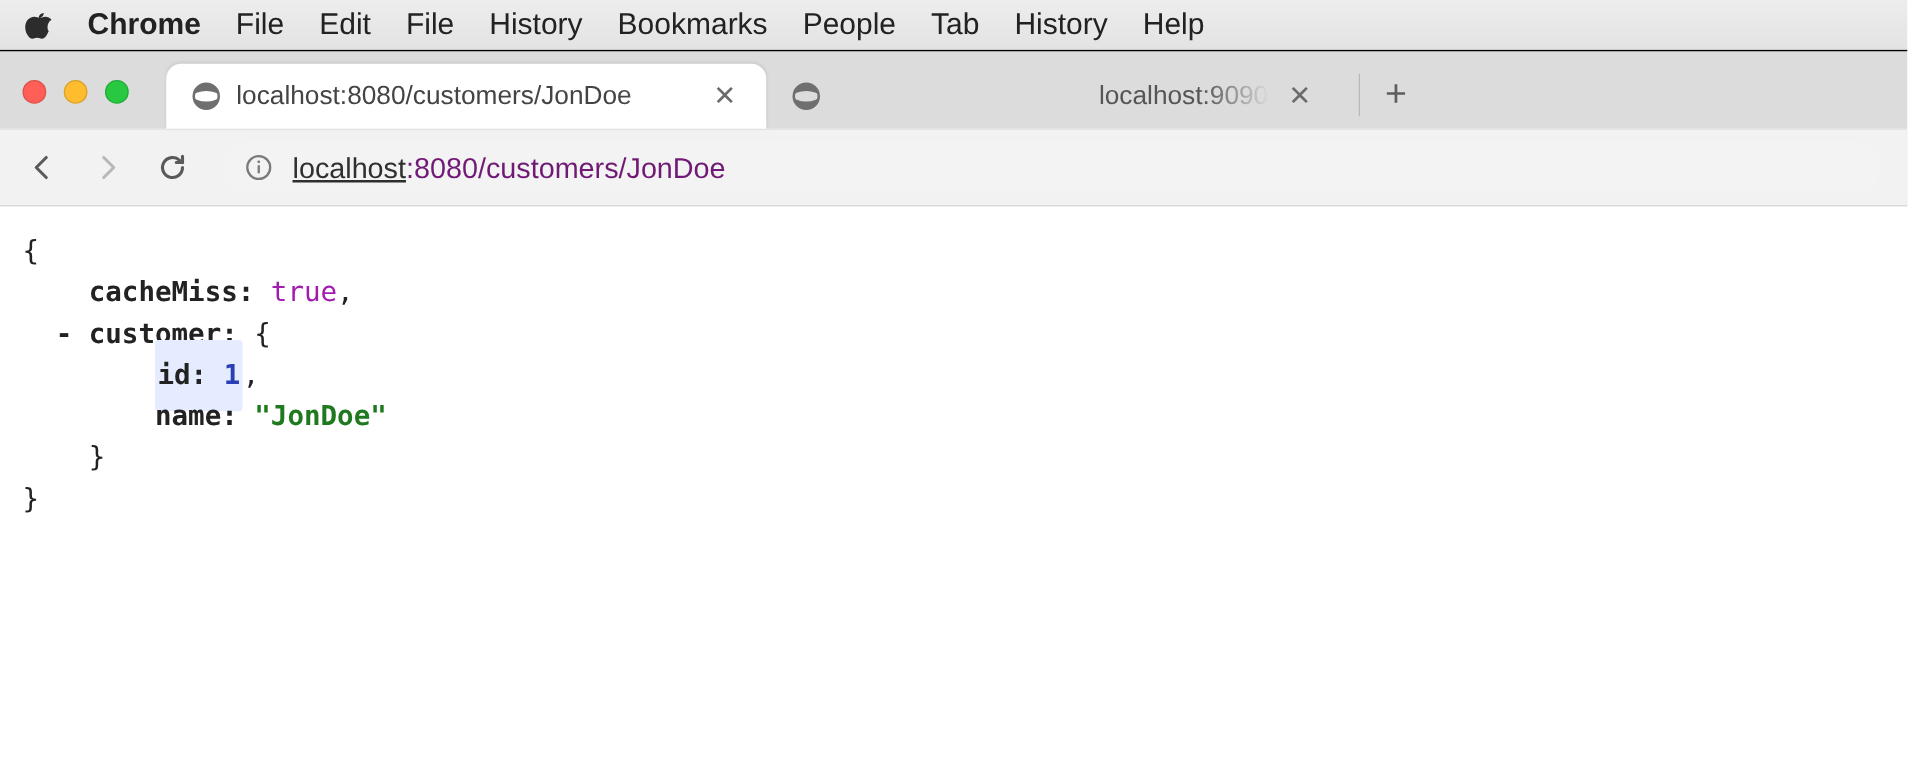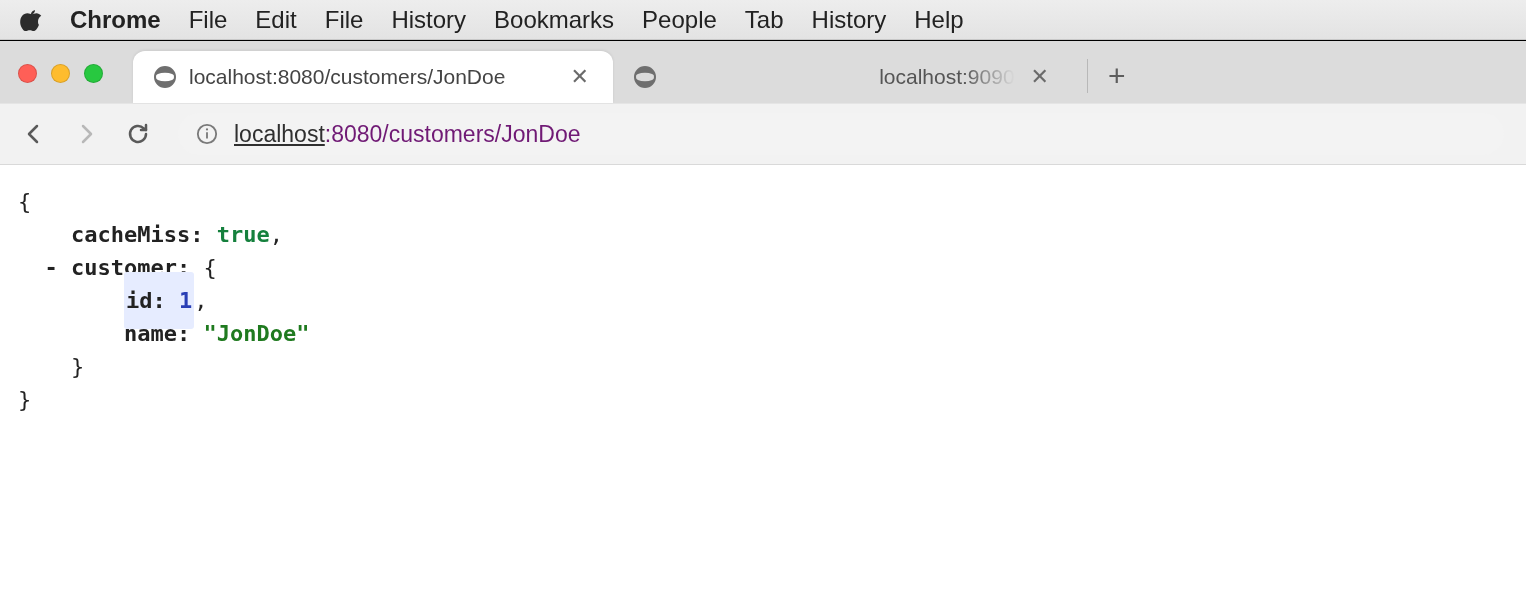--- a/index.html
+++ b/index.html
@@ -125,21 +125,21 @@
   
   .page {
     padding: 20px 18px;
     font-family: "Menlo", "Consolas", monospace;
     font-size: 22px;
     line-height: 1.5;
     color: #222;
   }
   .json-line { white-space: pre; }
   .k { font-weight: 700; }
-  .bool { color: #15803d; font-weight: 700; }
+  .bool { color: #a21caf; font-weight: 400; }
   .num { color: #2a3fb5; font-weight: 700; }
   .str { color: #1f7a1f; font-weight: 700; }
   .hl { background: #e6ecff; border-radius: 3px; padding: 16px 2px; }
   .collapse-toggle { font-weight: 700; color:#222; }
 </style>
 </head>
 <body>
 
 <div class="menubar">
   <span class="apple-logo">

